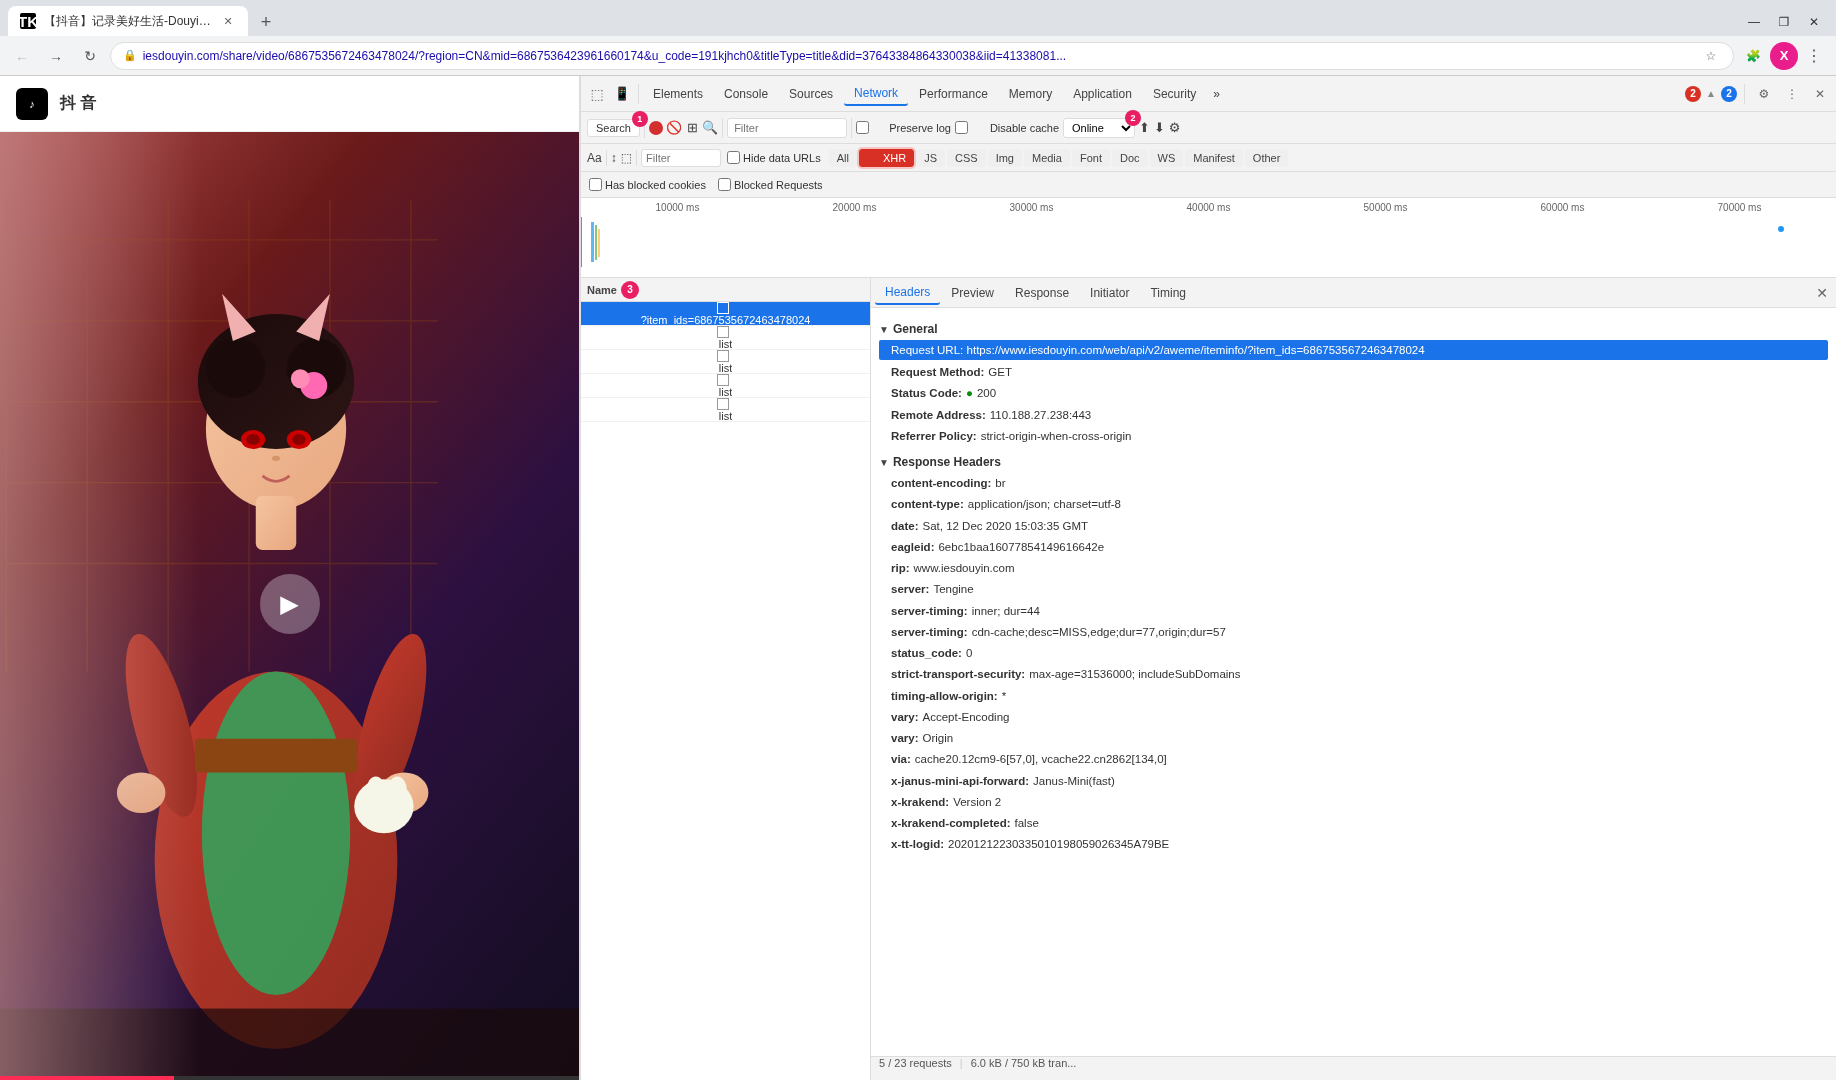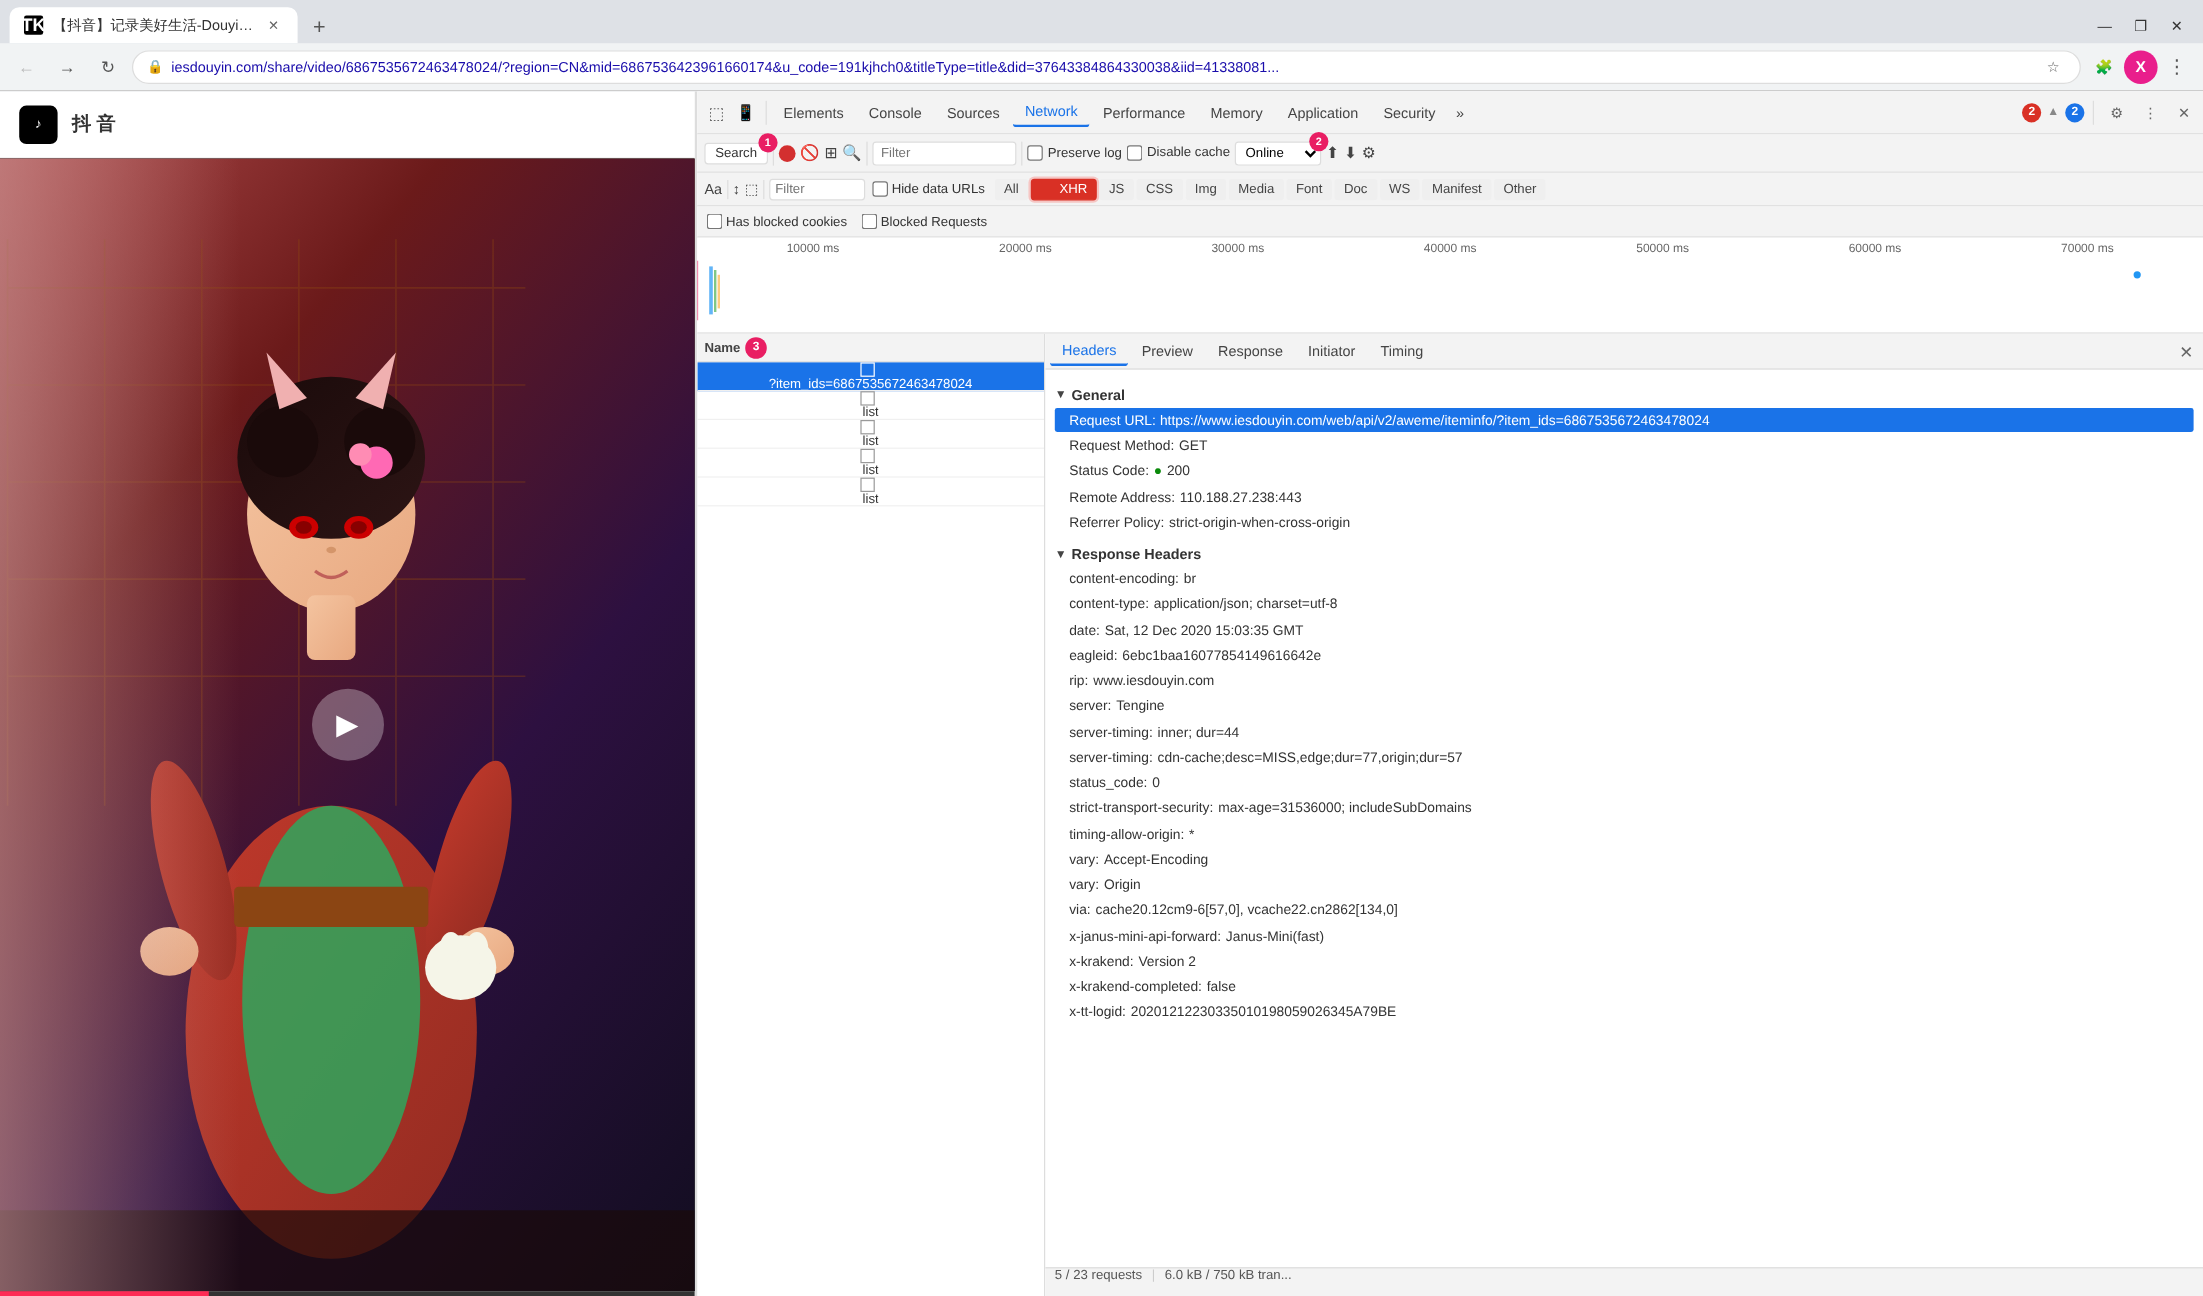--- a/index.html
+++ b/index.html
@@ -42,22 +42,22 @@
     .devtools-toolbar { background: #f3f3f3; border-bottom: 1px solid #ddd; display: flex; align-items: center; height: 36px; padding: 0 4px; gap: 1px; overflow: hidden; }
     .devtools-tab { padding: 4px 10px; font-size: 12px; color: #444; cursor: pointer; border-radius: 3px; white-space: nowrap; }
     .devtools-tab.active { color: #1a73e8; border-bottom: 2px solid #1a73e8; }
     .devtools-tab-more { padding: 4px 6px; font-size: 12px; color: #444; cursor: pointer; }
     .devtools-icons-right { margin-left: auto; display: flex; align-items: center; gap: 4px; }
     .devtools-icon-btn { width: 24px; height: 24px; display: flex; align-items: center; justify-content: center; color: #666; font-size: 12px; cursor: pointer; border-radius: 3px; }
 
     
     .network-toolbar { background: #f3f3f3; border-bottom: 1px solid #ddd; height: 32px; display: flex; align-items: center; padding: 0 6px; gap: 4px; }
     .filter-input { border: none; background: #fff; border: 1px solid #ddd; border-radius: 3px; height: 20px; padding: 0 6px; font-size: 11px; width: 120px; }
-    .preserve-log { display: flex; align-items: center; gap: 4px; font-size: 11px; color: #333; cursor: pointer; }
-    .disable-cache { display: flex; gap: 4px; font-size: 11px; color: #333; cursor: pointer; }
+    .preserve-log { display: flex; align-items: center; gap: 20px; font-size: 11px; color: #333; cursor: pointer; }
+    .disable-cache { display: flex; align-items: center; gap: 22px; font-size: 11px; color: #333; cursor: pointer; }
     .online-select { border: 1px solid #ddd; border-radius: 3px; font-size: 11px; height: 20px; padding: 0 4px; background: #fff; }
     .filter-type-btn { padding: 2px 7px; font-size: 11px; color: #444; cursor: pointer; border-radius: 3px; border: 1px solid transparent; white-space: nowrap; }
     .filter-type-btn.xhr-active { background: #d93025; color: #fff; border: 1px solid #d93025; border-radius: 3px; box-shadow: 0 0 0 2px #f5c6c4; padding-left: 23px; }
 
     
     .waterfall-area { background: #fff; height: 80px; border-bottom: 1px solid #ddd; overflow: hidden; position: relative; }
     .waterfall-timeline { display: flex; align-items: center; padding: 4px 8px; font-size: 10px; color: #666; gap: 0; }
     .timeline-label { flex: 1; text-align: center; font-size: 10px; color: #666; }
 
     
@@ -77,21 +77,21 @@
     .detail-tab { padding: 4px 10px; font-size: 12px; color: #444; cursor: pointer; border-radius: 3px; }
     .detail-tab.active { color: #1a73e8; border-bottom: 2px solid #1a73e8; font-weight: 500; }
     .detail-close { margin-left: auto; width: 20px; height: 20px; display: flex; align-items: center; justify-content: center; color: #666; cursor: pointer; font-size: 14px; }
     .detail-content { flex: 1; overflow-y: auto; padding: 8px; font-size: 12px; }
 
     
     .section-header { display: flex; align-items: center; gap: 4px; margin: 6px 0 4px; cursor: pointer; }
     .section-arrow { color: #444; font-size: 10px; }
     .section-title { font-weight: 600; font-size: 12px; color: #333; }
     .header-row { display: flex; padding: 2px 12px; font-size: 11.5px; line-height: 1.5; }
-    .header-name { color: #333; font-weight: 400; flex-shrink: 0; margin-right: 4px; }
+    .header-name { color: #333; font-weight: 700; flex-shrink: 0; margin-right: 4px; }
     .header-value { color: #333; word-break: break-all; }
     .header-value.method-value { color: #333; }
     .status-green { color: #0a8a0a; margin-right: 4px; }
 
     
     .status-bar { background: #f3f3f3; border-top: 1px solid #ddd; height: 24px; display: flex; align-items: flex-start; padding: 0 8px; font-size: 11px; color: #555; }
 
     
     ::-webkit-scrollbar { width: 6px; height: 6px; }
     ::-webkit-scrollbar-track { background: #f1f1f1; }

